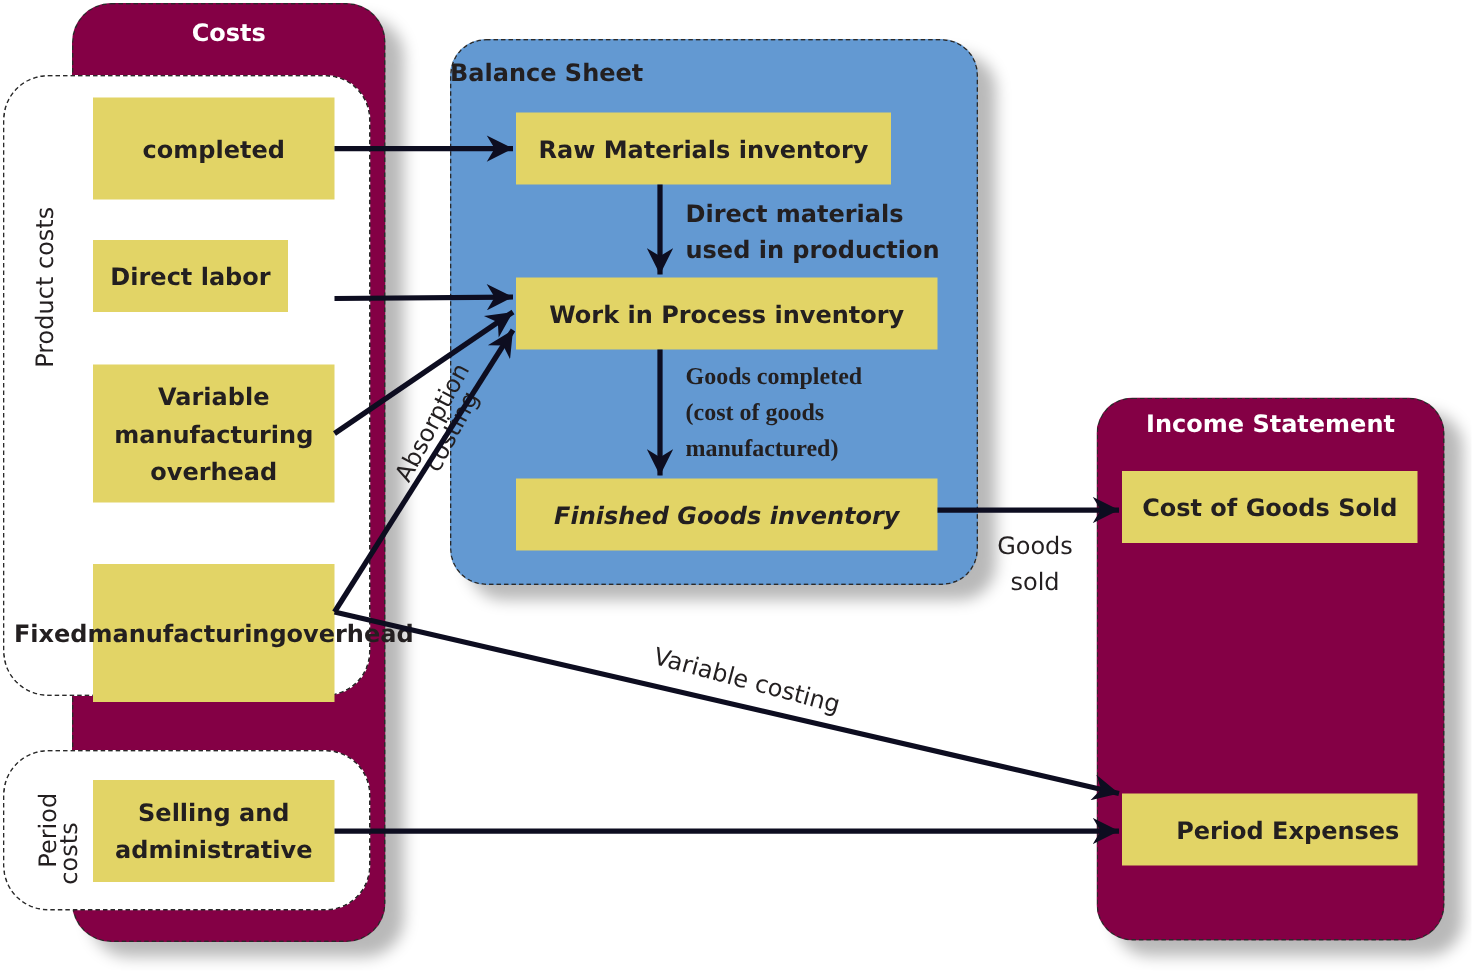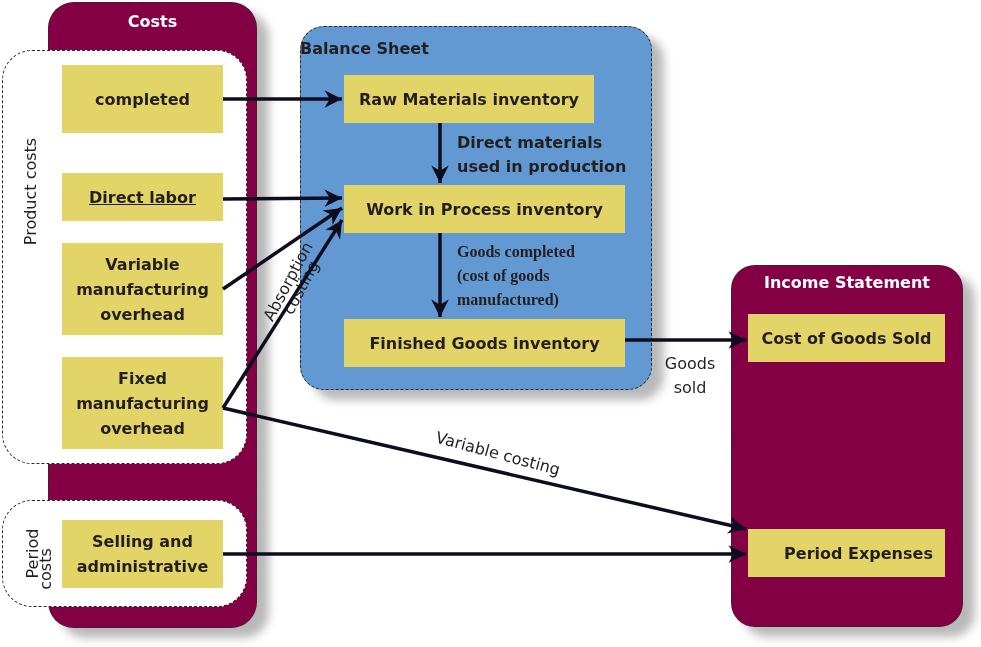--- a/index.html
+++ b/index.html
@@ -30,47 +30,47 @@
 <div class="abs white-panel" style="left:2px; top:50px; width:245px; height:414px; border-radius:30px;"></div>
 <div class="vtext" style="left:-25px; top:182px; width:110px; text-align:center; transform:rotate(-90deg);">Product costs</div>
 
 <div class="abs white-panel" style="left:2px; top:500px; width:245px; height:107px; border-radius:30px;"></div>
 <div class="vtext" style="left:2px; top:544px; width:60px; text-align:center; transform:rotate(-90deg);">Period</div>
 <div class="vtext" style="left:16px; top:544px; width:60px; text-align:center; transform:rotate(-90deg); line-height:50px;">costs</div>
 
 <div class="ybox" style="left:62px; top:65px; width:161px; height:68px; flex-direction:column;">
   <span>completed</span>
 </div>
-<div class="ybox" style="left:62px; top:173px; width:161px; height:48px;text-decoration:underline;">
+<div class="ybox" style="left:62px; top:160px; width:130px; height:48px;">
   <span>Direct labor</span>
 </div>
 <div class="ybox" style="left:62px; top:243px; width:161px; height:92px; flex-direction:column;">
   <span>Variable</span>
   <span>manufacturing</span>
   <span>overhead</span>
 </div>
-<div class="ybox" style="left:62px; top:357px; width:161px; height:92px; flex-direction:column;">
+<div class="ybox" style="left:62px; top:376px; width:161px; height:92px; flex-direction:row;">
   <span>Fixed</span>
   <span>manufacturing</span>
   <span>overhead</span>
 </div>
 <div class="ybox" style="left:62px; top:520px; width:161px; height:68px; flex-direction:column;">
   <span>Selling and</span>
   <span>administrative</span>
 </div>
 
 <div class="abs panel blue shadow" style="left:300px; top:26px; width:352px; height:364px; border-radius:24px;"></div>
 <div class="title-d" style="left:300px; top:39px; width:352px;">Balance Sheet</div>
 <div class="ybox" style="left:344px; top:75px; width:250px; height:48px;">
   <span>Raw Materials inventory</span>
 </div>
 <div class="ybox" style="left:344px; top:185px; width:281px; height:48px;">
   <span>Work in Process inventory</span>
 </div>
-<div class="ybox" style="left:344px; top:319px; width:281px; height:48px;">
+<div class="ybox" style="left:344px; top:319px; width:281px; height:48px;font-style:italic;">
   <span>Finished Goods inventory</span>
 </div>
 <div class="lbl-b" style="left:457px; top:131px;">
   <div>Direct materials</div>
   <div>used in production</div>
 </div>
 <div class="lbl-b" style="left:457px; top:240px;font-family:Liberation Serif, serif;">
   <div>Goods completed</div>
   <div>(cost of goods</div>
   <div>manufactured)</div>

